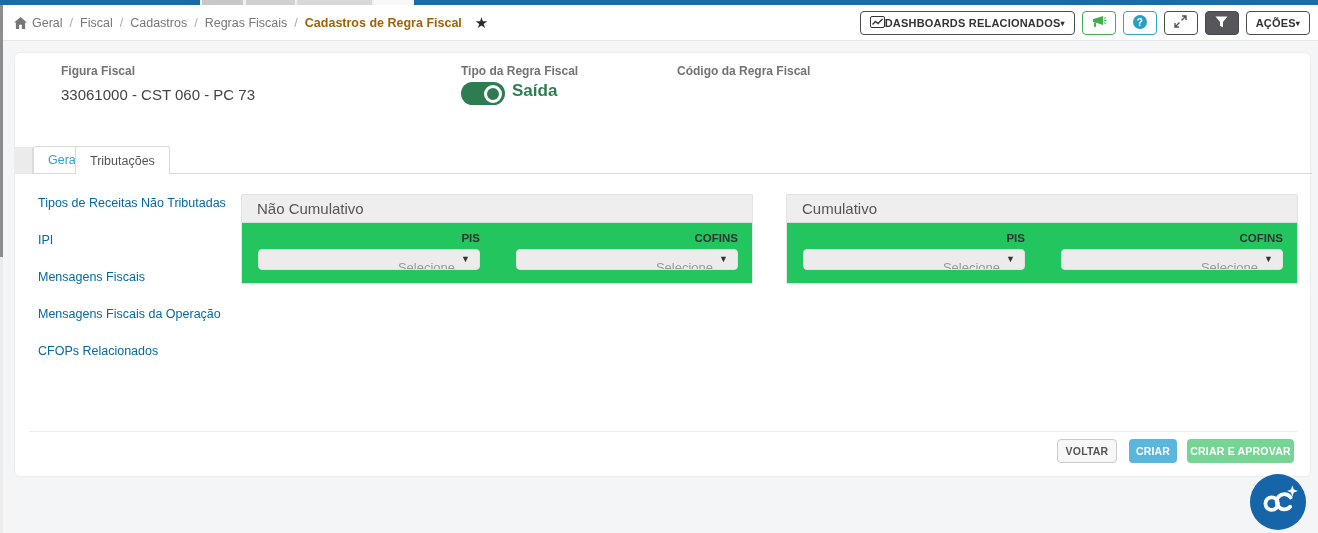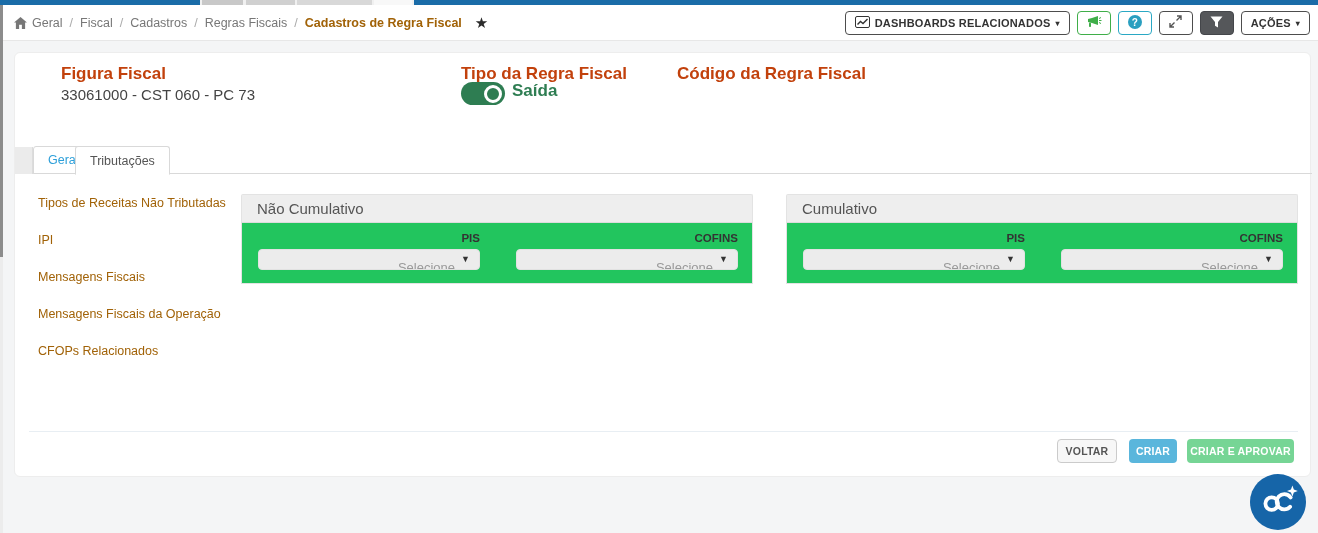--- a/index.html
+++ b/index.html
@@ -28,37 +28,37 @@
   }
   .breadcrumb { display:flex; align-items:center; gap:7px; font-size:12.5px; color:#777; white-space:nowrap; }
   .breadcrumb .sep { color:#aaa; }
   .breadcrumb .crumb { color:#777; cursor:pointer; }
   .breadcrumb .current { color:#a16207; font-weight:bold; }
   .breadcrumb .home-ic { display:inline-flex; margin-right:-2px; color:#777; }
   .fav-star { font-size:15px; color:#2b2b2b; margin-left:6px; cursor:pointer; }
 
   .top-actions { display:flex; align-items:center; gap:7px; }
   .btn-top {
-    height:24px; display:inline-flex; align-items:center; gap:5px;
+    height:24px; display:inline-flex; align-items:center; 
     background:#fff; border:1px solid #4d4d4d; border-radius:4px;
     font-size:11px; font-weight:bold; color:#333; padding:0 9px; cursor:pointer;
     letter-spacing:.2px;
   }
   .btn-ic { width:34px; justify-content:center; padding:0; }
   .btn-green  { border-color:#3fae49; }
   .btn-teal   { border-color:#2aa8c4; }
   .btn-filter { background:#55575a; border-color:#44464a; }
   .caret { font-size:8px; color:#333; transform:translateY(1px); }
 
   
   .card {
     position:absolute; left:14px; top:52px; width:1297px; height:425px;
     background:#fff; border:1px solid #ededed; border-radius:6px;
   }
-  .f-label { position:absolute; font-size:17px; font-weight:bold; color:#c2410c; }
+  .f-label { position:absolute; font-size:12px; font-weight:bold; color:#737373; }
   .f-value { position:absolute; font-size:15px; color:#444; }
 
   
   .toggle {
     position:absolute; left:446px; top:29px; width:44px; height:23px;
     background:#2e7d52; border-radius:12px; cursor:pointer;
   }
   .knob {
     position:absolute; right:3px; top:2.5px; width:18px; height:18px;
     border-radius:50%; background:#2e7d52; border:3px solid #fff;
@@ -73,21 +73,21 @@
     background:#fff; border:1px solid #d9d9d9; border-radius:3px 3px 0 0;
     font-size:12.5px; cursor:pointer; padding:0 14px;
   }
   .tab-inactive { color:#2d9fd9; }
   .tab-active { color:#555; border-bottom:1px solid #fff; height:29px; z-index:2; }
 
   
   .side { position:absolute; left:8px; top:133px; width:198px; }
   .side-item {
     height:33px; margin-bottom:4px; display:flex; align-items:center;
-    padding:0 15px; font-size:12.5px; color:#a16207; border-radius:4px; cursor:pointer;
+    padding:0 15px; font-size:12.5px; color:#0369a1; border-radius:4px; cursor:pointer;
     white-space:nowrap;
   }
   .side-item.active { background:#1c9bd8; color:#fff; }
 
   
   .panel { position:absolute; top:141px; width:512px;text-align:right; }
   .panel-a { left:226px; }
   .panel-b { left:771px; }
   .panel-head {
     height:29px; background:#eeeeee; border:1px solid #e3e3e3; border-bottom:1px solid #dcdcdc;

